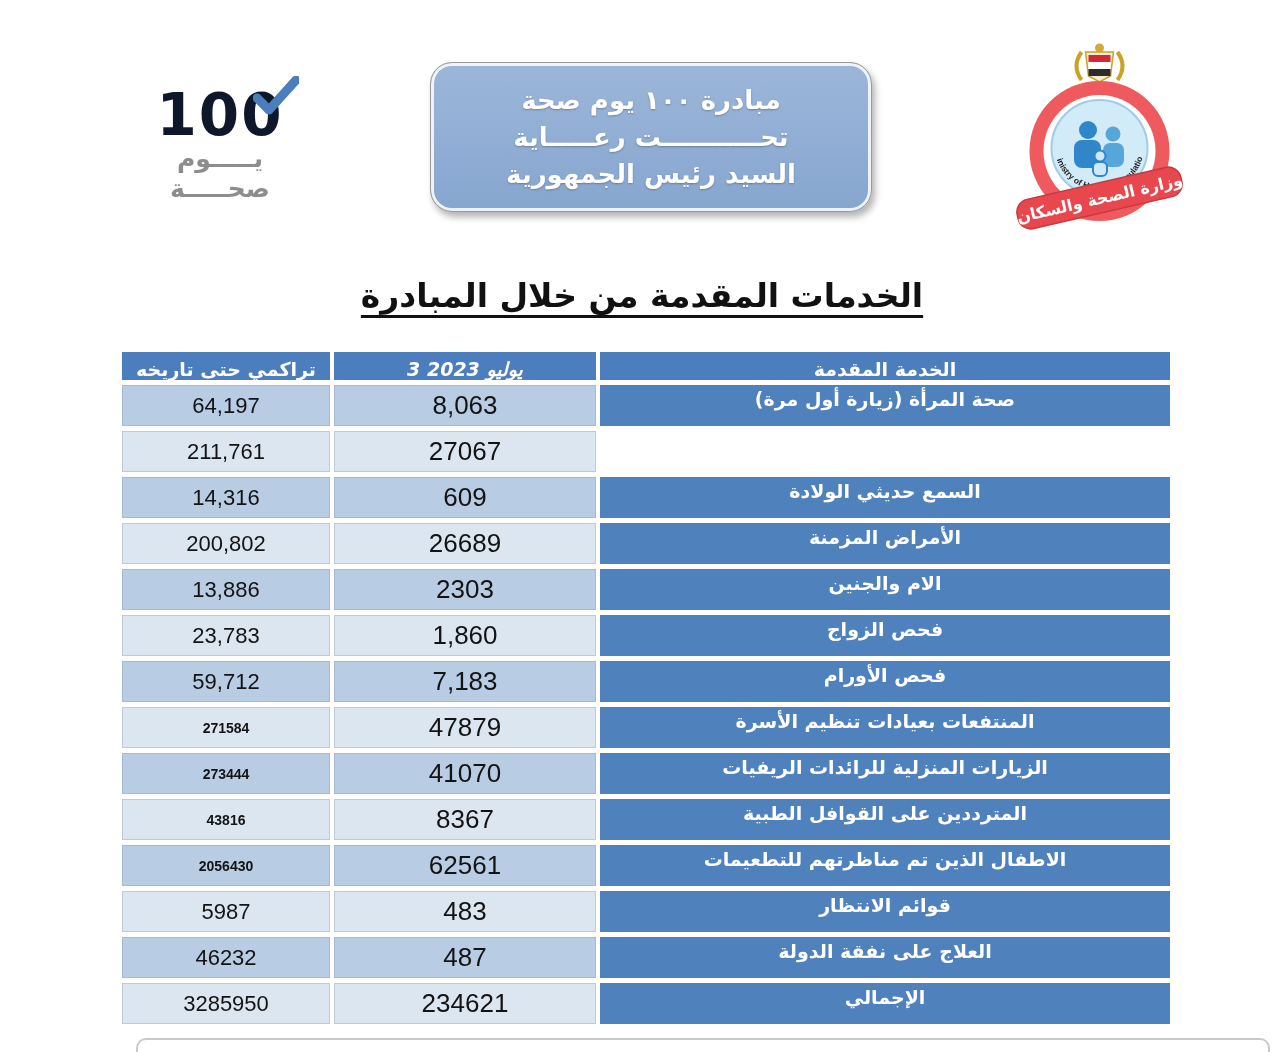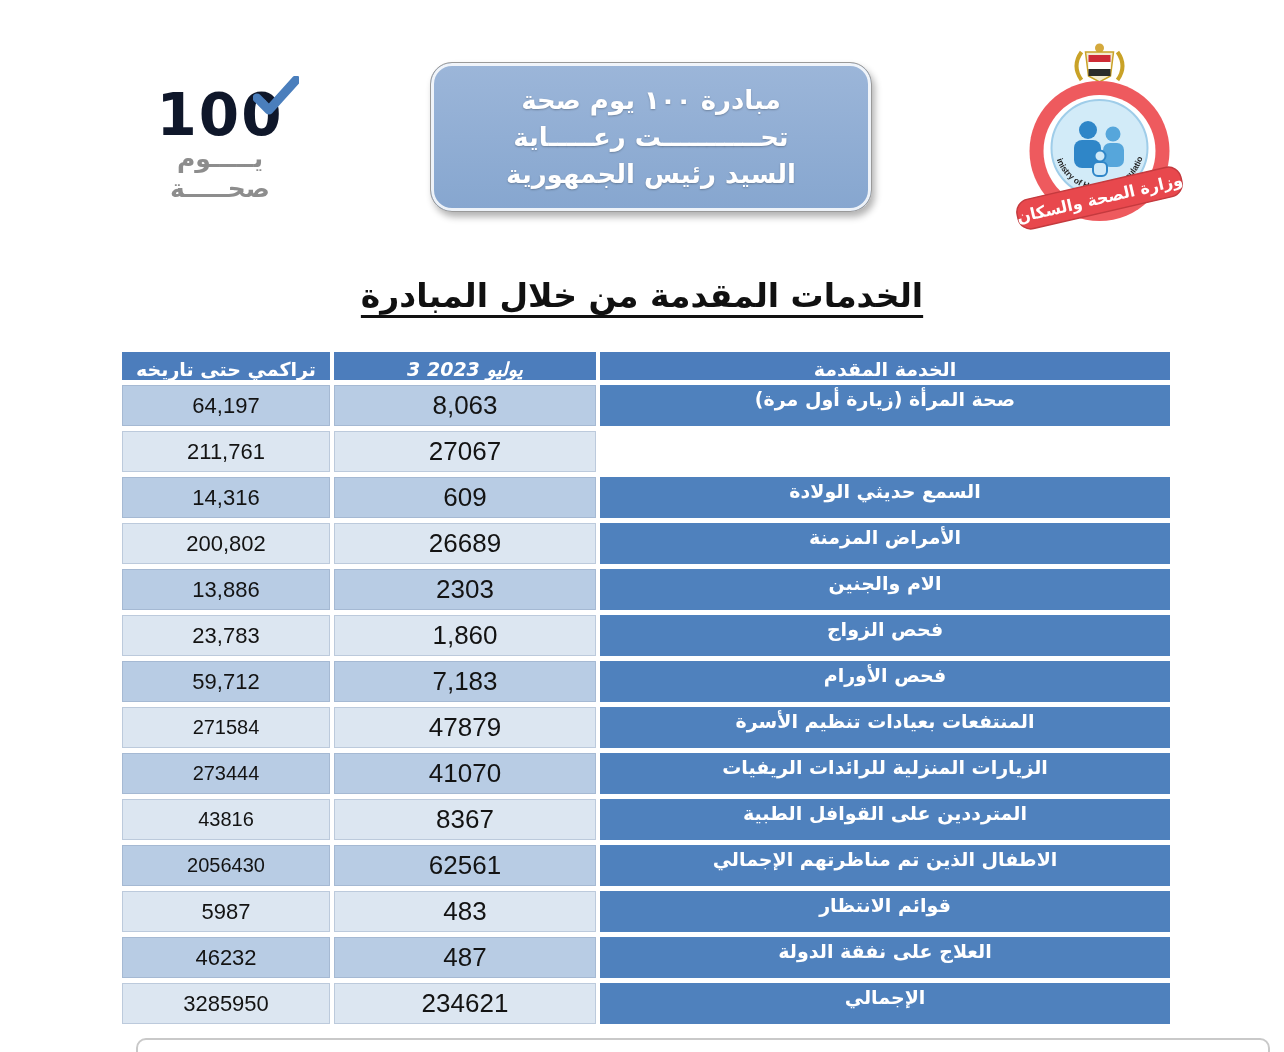--- a/index.html
+++ b/index.html
@@ -36,21 +36,21 @@
   .tbl{position:absolute;left:122px;top:352px;width:1048px;}
   .thead,.trow{display:grid;grid-template-columns:208px 262px 570px;column-gap:4px;}
   .thead{background:#ffffff;height:28px;margin-bottom:5px;}
   .thead .hcell{background:#4c7dbc;color:#fff;font-weight:bold;font-size:19px;
                 direction:rtl;text-align:center;padding-top:6px;box-sizing:border-box;}
   .trow{height:41px;margin-bottom:5px;}
   .cell{display:flex;align-items:center;justify-content:center;box-sizing:border-box;
         font-family:"Liberation Sans","DejaVu Sans",sans-serif;color:#131313;
         border:1px solid rgba(130,150,180,.35);}
   .cell.cum{font-size:22px;}
-  .cell.cum.bold{font-weight:normal;font-size:20px;}
+  .cell.cum.bold{font-weight:bold;font-size:14px;}
   .cell.daily{font-size:26px;}
   .cell.svc{background:#4f81bd;color:#ffffff;font-weight:bold;font-size:19px;
             font-family:"DejaVu Sans",sans-serif;direction:rtl;
             align-items:flex-start;padding-top:3px;border:none;}
   .trow:nth-child(odd) .cell.cum,.trow:nth-child(odd) .cell.daily{background:#b8cce4;}
   .trow:nth-child(even) .cell.cum,.trow:nth-child(even) .cell.daily{background:#dce6f1;}
   .ltr{direction:ltr;unicode-bidi:isolate;font-style:italic;}
 
   
   .footer-box{position:absolute;left:136px;top:1038px;width:1130px;height:44px;
@@ -171,21 +171,21 @@
           <div class="cell svc">الزيارات المنزلية للرائدات الريفيات</div>
         </div>
         <div class="trow">
           <div class="cell cum bold">43816</div>
           <div class="cell daily">8367</div>
           <div class="cell svc">المترددين على القوافل الطبية</div>
         </div>
         <div class="trow">
           <div class="cell cum bold">2056430</div>
           <div class="cell daily">62561</div>
-          <div class="cell svc">الاطفال الذين تم مناظرتهم الإجمالي</div>
+          <div class="cell svc">الاطفال الذين تم مناظرتهم للتطعيمات</div>
         </div>
         <div class="trow">
           <div class="cell cum">5987</div>
           <div class="cell daily">483</div>
           <div class="cell svc">قوائم الانتظار</div>
         </div>
         <div class="trow">
           <div class="cell cum">46232</div>
           <div class="cell daily">487</div>
           <div class="cell svc">العلاج على نفقة الدولة</div>

